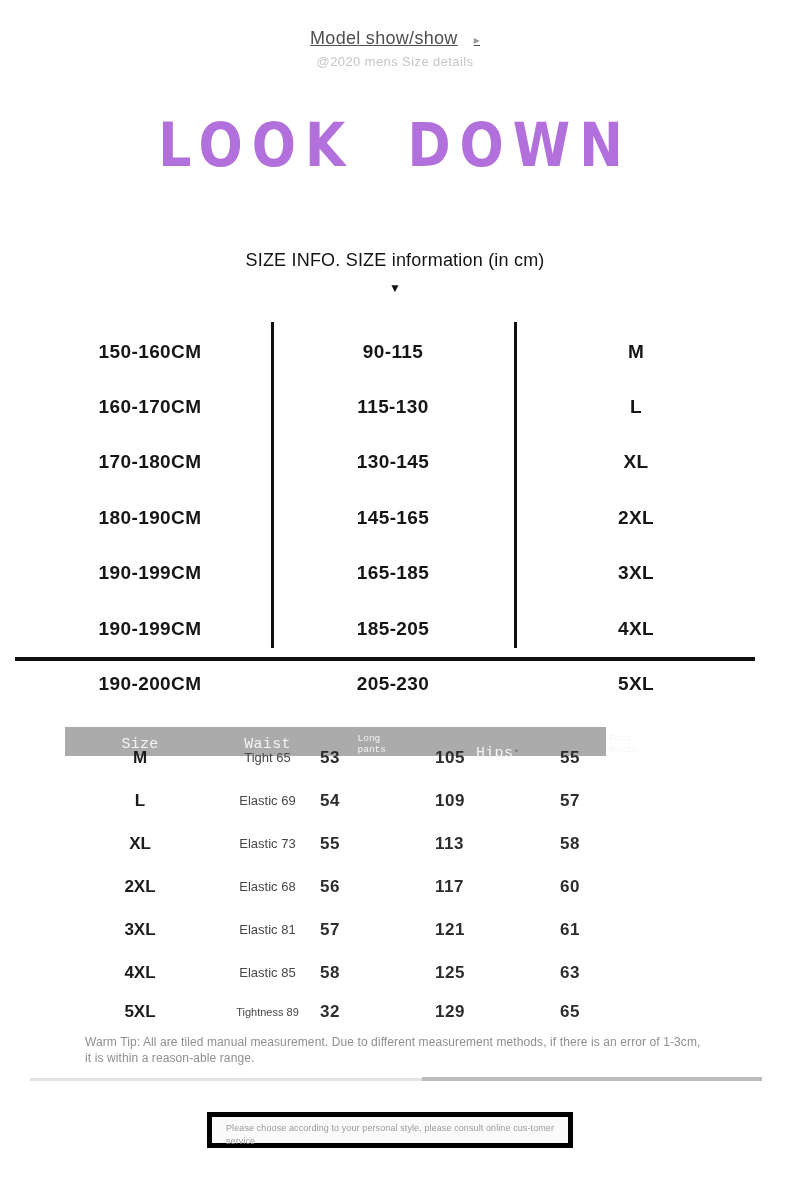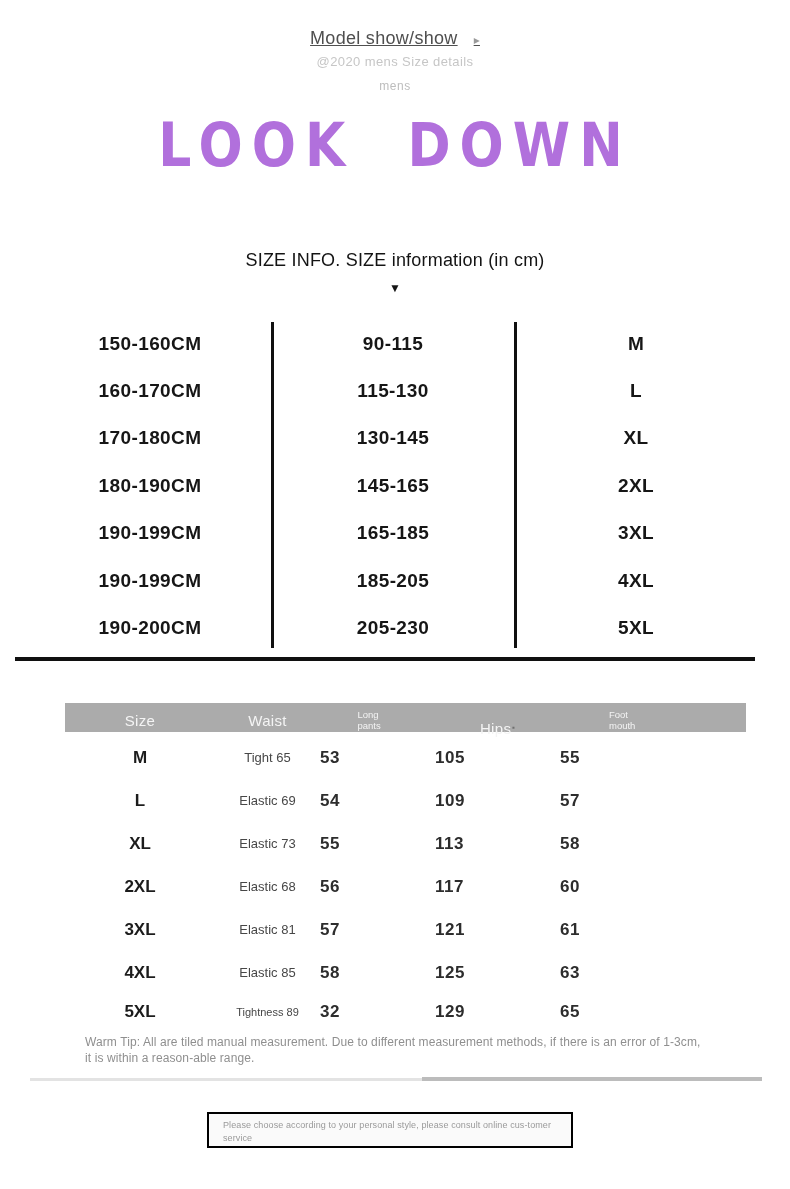--- a/index.html
+++ b/index.html
@@ -43,34 +43,34 @@
   .size-heading{
     position:absolute;top:250px;left:0;width:100%;text-align:center;
     color:#141414;font-size:18px;letter-spacing:0.2px;
   }
   .down-arrow{
     position:absolute;top:281px;left:0;width:100%;text-align:center;
     color:#141414;font-size:12px;
   }
   
   .htable{position:absolute;top:320px;left:0;width:790px;height:330px;}
-  .hcol{position:absolute;top:0;width:250px;display:flex;flex-direction:column;}
+  .hcol{position:absolute;top:8px;width:250px;display:flex;flex-direction:column;gap:8px;}
   .hcell{
     height:47.4px;display:flex;align-items:center;justify-content:center;
     color:#161616;font-size:19px;font-weight:bold;letter-spacing:0.4px;
   }
   .vline{position:absolute;top:2px;width:3px;height:326px;background:#101010;}
   .thick-hline{
     position:absolute;top:657px;left:15px;width:740px;height:4px;background:#101010;
   }
   
   .spec-grid{display:grid;grid-template-columns:150px 105px 115px 125px 138px;align-items:center;}
   .spec-header{
-    position:absolute;top:703px;left:65px;width:681px;height:29px;
-    background:#ababab;color:#f4f4f4;
+    position:absolute;top:727px;left:65px;width:541px;height:29px;
+    background:#ababab;color:#f4f4f4;font-family:Liberation Mono, monospace;
   }
   .spec-header .h-big{font-size:15px;text-align:center;letter-spacing:0.3px;}
   .spec-header .h-small{
     font-size:9.5px;line-height:1.08;text-align:left;
     width:40px;justify-self:center;
   }
   .spec-header .hips-wrap{text-align:center;margin-top:17px;}
   .spec-header .hips-mark{font-size:8px;color:#6f6f6f;vertical-align:4px;margin-left:1px;}
   .spec-rows{position:absolute;top:736px;left:65px;width:633px;}
   .srow{height:43px;}
@@ -81,36 +81,35 @@
   .c-num{font-size:17px;font-weight:bold;color:#2d2d2d;text-align:left;letter-spacing:0.5px;}
   
   .warm-tip{
     position:absolute;top:1034px;left:85px;width:622px;
     color:#8f8f8f;font-size:12px;line-height:1.35;letter-spacing:0.1px;
   }
   .divider-light{position:absolute;top:1078px;left:30px;width:392px;height:3px;background:#e3e3e3;}
   .divider-dark{position:absolute;top:1077px;left:422px;width:340px;height:4px;background:#bcbcbc;}
   .footer-box{
     position:absolute;top:1112px;left:207px;width:366px;height:36px;
-    background:#fafafa;border:2px solid #000000;
+    background:#fafafa;border:5px solid #000000;
     padding:5px 8px 0 14px;box-sizing:border-box;
   }
   .footer-box .txt{color:#9a9a9a;font-size:9px;line-height:1.4;letter-spacing:0.1px;}
 </style>
 </head>
 <body>
 
 <div class="page">
 
   <div class="model-header">
     <span>Model show/show</span>
     <span class="chev">▸</span>
   </div>
   <div class="wm1">@2020 mens Size details</div>
-  <div class="wm2">mens</div>
 
   <div class="banner">
     <span style="color: rgb(177, 112, 220);">LOOK DOWN</span>
   </div>
 
   <div class="size-heading">SIZE INFO. SIZE information (in cm)</div>
   <div class="down-arrow">▼</div>
 
   <div class="htable">
     <div class="hcol" style="left:25px">

